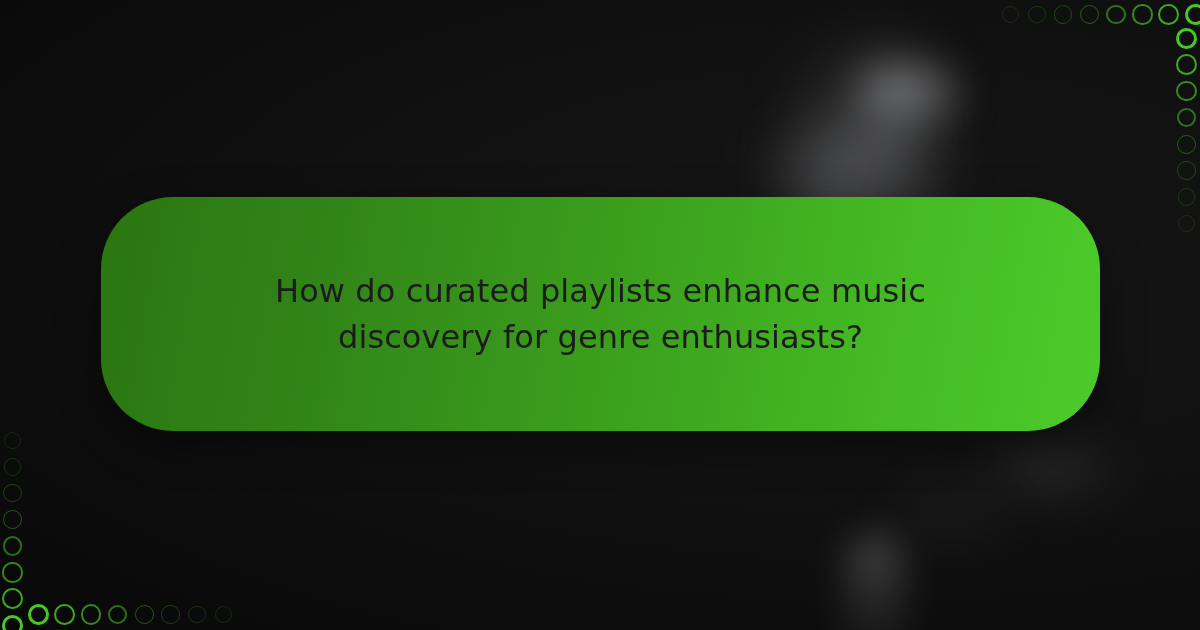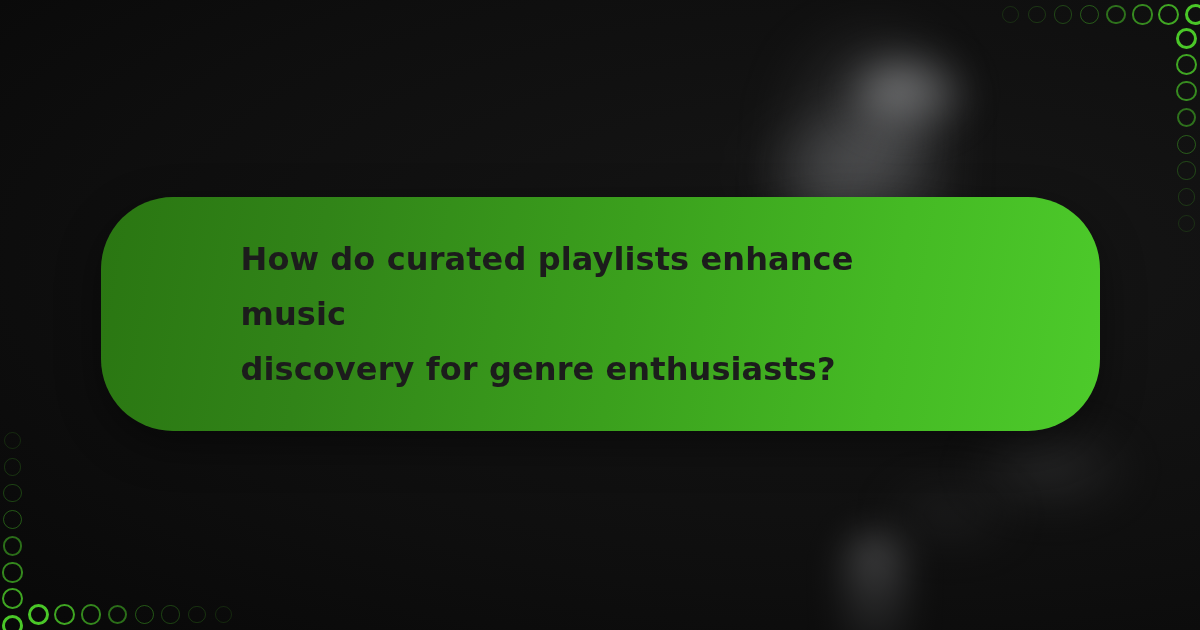--- a/index.html
+++ b/index.html
@@ -93,23 +93,24 @@
     height: 234px;
     border-radius: 72px;
     background: linear-gradient(100deg, #2a7612 0%, #318418 22%, #3ba01d 52%, #45ba24 78%, #4dcb2b 100%);
     display: flex;
     align-items: center;
     justify-content: center;
     box-shadow: 0 14px 44px rgba(0,0,0,0.42);
   }
   #question-text {
     width: 720px;
+    text-align: center;
     font-size: 32px;
-    line-height: 55px;
-    font-weight: 700;
+    line-height: 46px;
+    font-weight: 400;
     color: #1c1c1c;
     letter-spacing: 0.1px;
     white-space: pre-line;
   }
 </style>
 </head>
 <body>
 
 <div id="stage">
 

